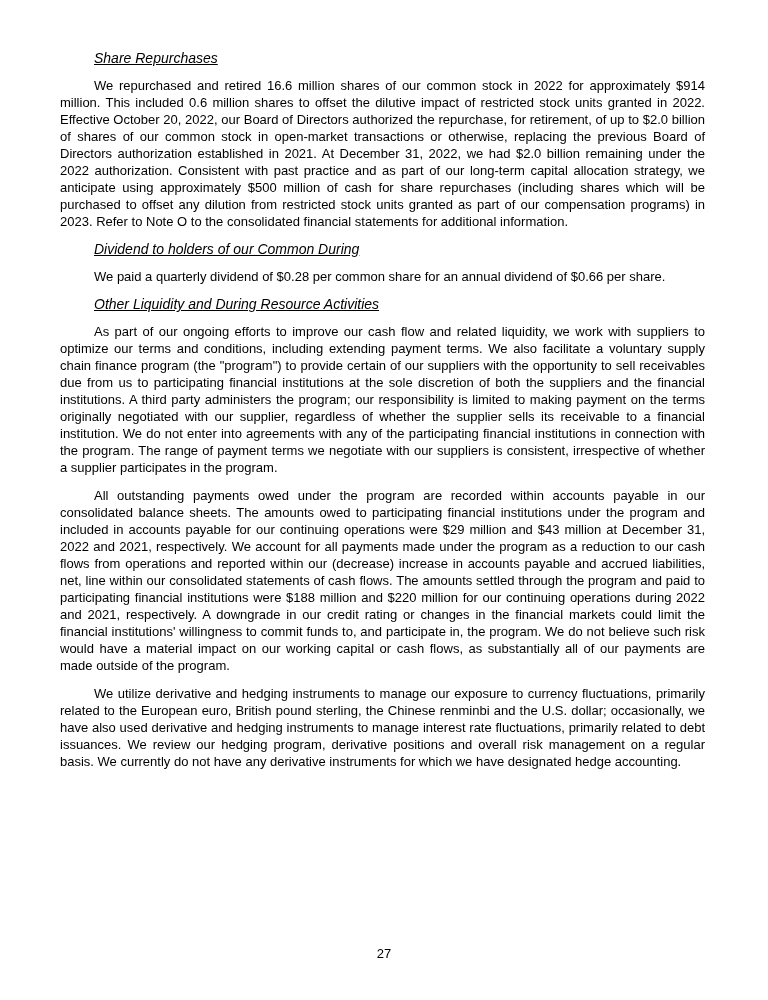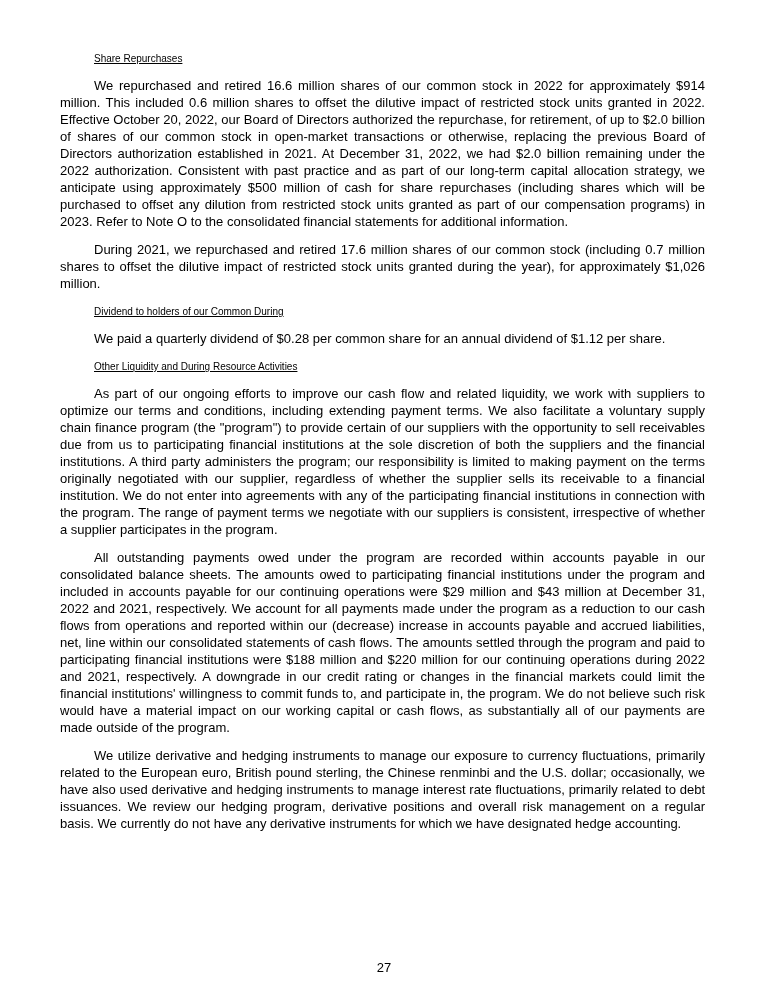--- a/index.html
+++ b/index.html
@@ -14,56 +14,56 @@
     margin: 0 auto;
     background: #ffffff;
     box-sizing: border-box;
     padding: 50px 60px 0 60px;
     font-family: "Liberation Sans", sans-serif;
     font-size: 13px;
     line-height: 17px;
     color: #000000;
   }
   .section-heading {
-    font-size: 10px;
+    font-size: 14px;
     font-weight: normal;
     text-decoration: underline;
     margin: 14px 0 10px 34px;
+    font-style: italic;
   }
   .section-heading:first-child {
     margin-top: 0;
   }
   .para {
     margin: 0 3px 11px 0;
     text-align: justify;
     text-indent: 34px;
   }
   .page-number {
     position: absolute;
-    bottom: 24px;
+    bottom: 38px;
     left: 0;
     right: 0;
     text-align: center;
     font-size: 13px;
   }
 </style>
 </head>
 <body>
 
 <div class="page">
 
   <div class="section">
     <div class="section-heading">Share Repurchases</div>
     <p class="para">We repurchased and retired 16.6 million shares of our common stock in 2022 for approximately $914 million. This included 0.6 million shares to offset the dilutive impact of restricted stock units granted in 2022. Effective October 20, 2022, our Board of Directors authorized the repurchase, for retirement, of up to $2.0 billion of shares of our common stock in open-market transactions or otherwise, replacing the previous Board of Directors authorization established in 2021. At December 31, 2022, we had $2.0 billion remaining under the 2022 authorization. Consistent with past practice and as part of our long-term capital allocation strategy, we anticipate using approximately $500 million of cash for share repurchases (including shares which will be purchased to offset any dilution from restricted stock units granted as part of our compensation programs) in 2023. Refer to Note O to the consolidated financial statements for additional information.</p>
-    <p class="para">During 2021, we repurchased and retired 17.6 million shares of our common stock (including 0.7 million shares to offset the dilutive impact of restricted stock units granted during the year), for approximately $1,026 million.</p>
   </div>
 
   <div class="section">
     <div class="section-heading">Dividend to holders of our Common During</div>
-    <p class="para">We paid a quarterly dividend of $0.28 per common share for an annual dividend of $1.12 per share.</p>
+    <p class="para">We paid a quarterly dividend of $0.28 per common share for an annual dividend of $0.66 per share.</p>
   </div>
 
   <div class="section">
     <div class="section-heading">Other Liquidity and During Resource Activities</div>
     <p class="para">As part of our ongoing efforts to improve our cash flow and related liquidity, we work with suppliers to optimize our terms and conditions, including extending payment terms. We also facilitate a voluntary supply chain finance program (the "program") to provide certain of our suppliers with the opportunity to sell receivables due from us to participating financial institutions at the sole discretion of both the suppliers and the financial institutions.  A third party administers the program; our responsibility is limited to making payment on the terms originally negotiated with our supplier, regardless of whether the supplier sells its receivable to a financial institution. We do not enter into agreements with any of the participating financial institutions in connection with the program. The range of payment terms we negotiate with our suppliers is consistent, irrespective of whether a supplier participates in the program.</p>
     <p class="para">All outstanding payments owed under the program are recorded within accounts payable in our consolidated balance sheets. The amounts owed to participating financial institutions under the program and included in accounts payable for our continuing operations were $29 million and $43 million at December 31, 2022 and 2021, respectively. We account for all payments made under the program as a reduction to our cash flows from operations and reported within our (decrease) increase in accounts payable and accrued liabilities, net, line within our consolidated statements of cash flows. The amounts settled through the program and paid to participating financial institutions were $188 million and $220 million for our continuing operations during 2022 and 2021, respectively.  A downgrade in our credit rating or changes in the financial markets could limit the financial institutions' willingness to commit funds to, and participate in, the program. We do not believe such risk would have a material impact on our working capital or cash flows, as substantially all of our payments are made outside of the program.</p>
     <p class="para">We utilize derivative and hedging instruments to manage our exposure to currency fluctuations, primarily related to the European euro, British pound sterling, the Chinese renminbi and the U.S. dollar; occasionally, we have also used derivative and hedging instruments to manage interest rate fluctuations, primarily related to debt issuances. We review our hedging program, derivative positions and overall risk management on a regular basis. We currently do not have any derivative instruments for which we have designated hedge accounting.</p>
   </div>
 
   <div class="page-number">27</div>

